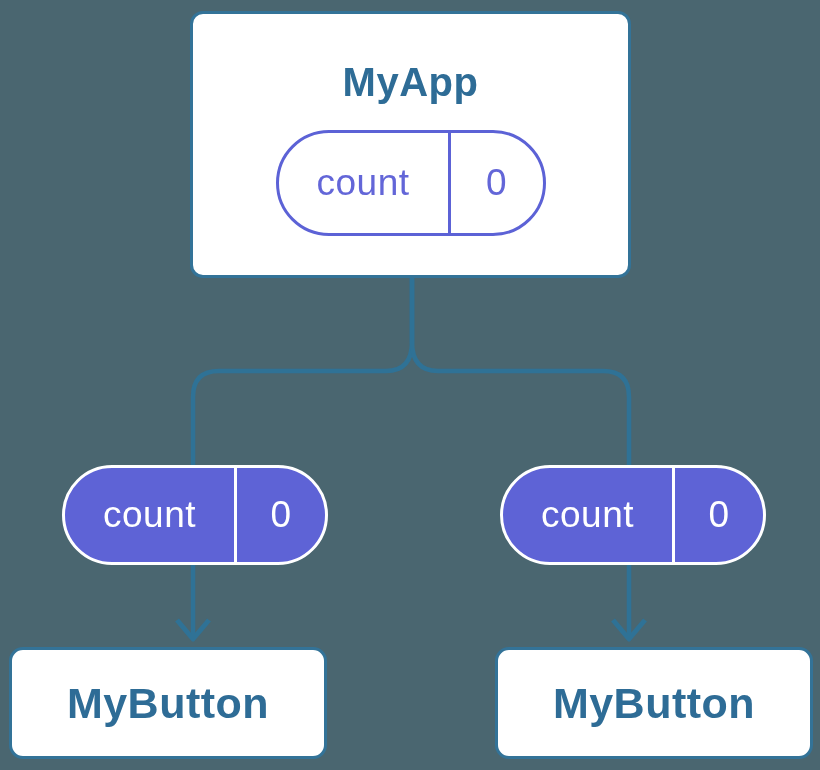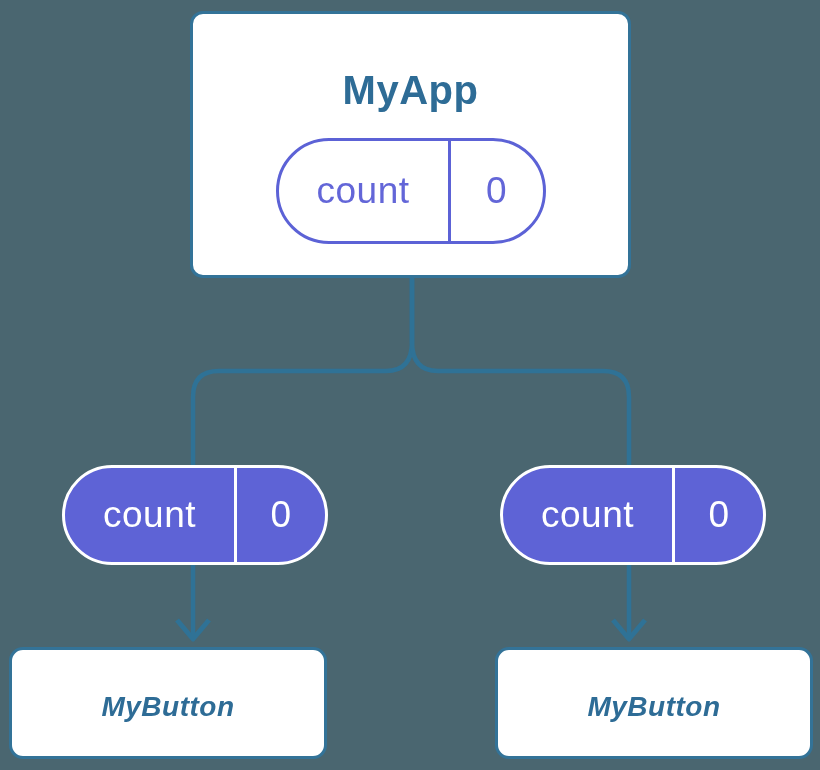--- a/index.html
+++ b/index.html
@@ -18,21 +18,20 @@
     background: #ffffff;
     border: 3px solid #337398;
     box-sizing: border-box;
     z-index: 1;
   }
   .node-title {
     color: #2E6C96;
     font-weight: 700;
     text-align: center;
     letter-spacing: 0.5px;
-    margin-top: 8px;
   }
 
   .card-myapp {
     left: 190px; top: 11px; width: 441px; height: 267px;
     border-radius: 13px;
     display: flex; flex-direction: column; align-items: center;
     padding-top: 46px;
   }
   .card-myapp .node-title { font-size: 40px; line-height: 44px; }
 
@@ -72,21 +71,21 @@
   .pill-filled .pill-val { flex: 1; color: #ffffff; }
   .pill-filled .pill-divider { width: 3px; height: 100px; background: #ffffff; flex: none; }
   .pill-left  { left: 62px; }
   .pill-right { left: 500px; }
 
   .card-button {
     top: 647px; width: 318px; height: 112px;
     border-radius: 14px;
     display: flex; align-items: center; justify-content: center;
   }
-  .card-button .node-title { font-size: 28px; font-style: italic; }
+  .card-button .node-title { font-size: 43px; }
   .card-button-left  { left: 9px; }
   .card-button-right { left: 495px; }
 </style>
 </head>
 <body>
 
 <div class="stage">
 
   <svg class="connectors" width="820" height="770" viewBox="0 0 820 770">
     <path d="M412,278 L412,342 Q412,371 386,371 L219,371 Q193,371 193,397 L193,636" fill="none" stroke="#2F7296" stroke-width="4.5"></path>

